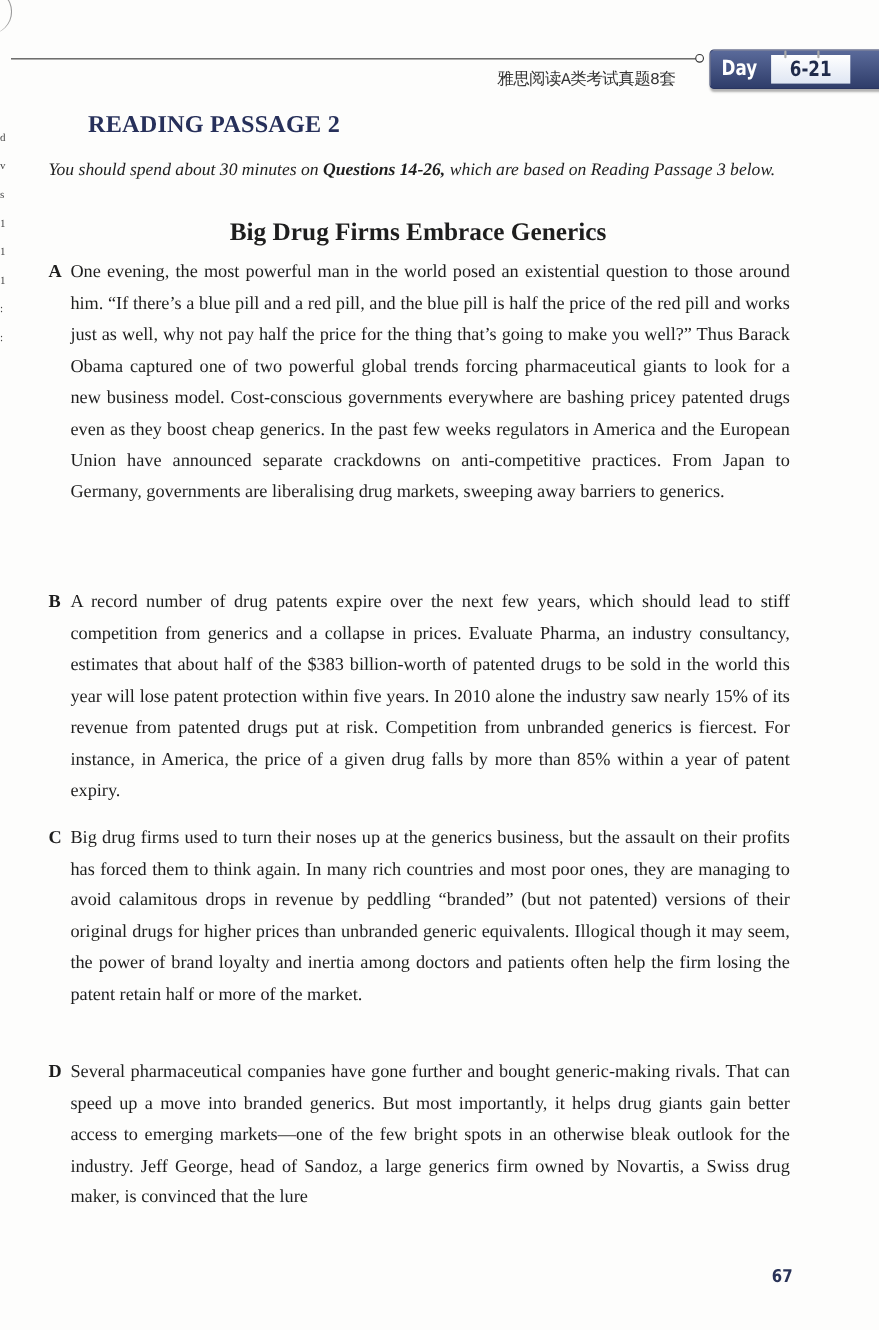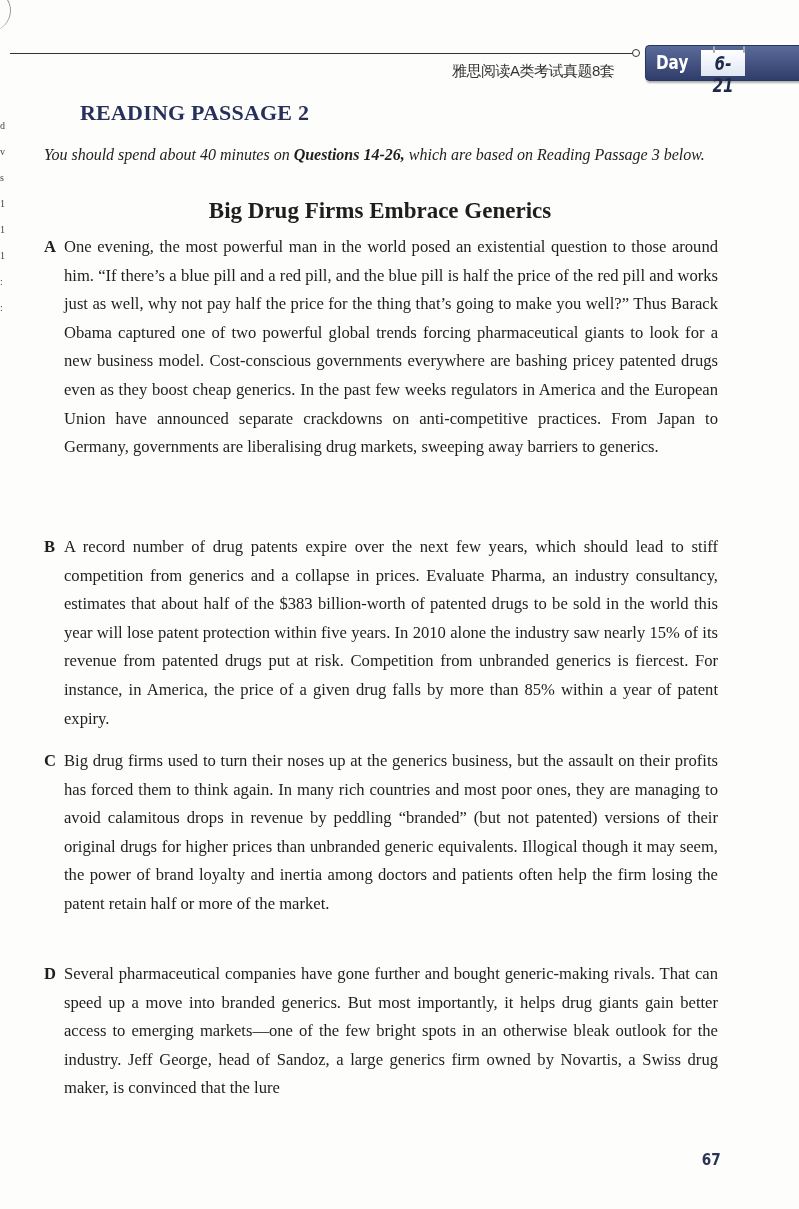--- a/index.html
+++ b/index.html
@@ -15,36 +15,35 @@
   .header-line {
     position: absolute; left: 10px; top: 53px; width: 626px; height: 0;
     border-top: 1px solid #333;
   }
   .header-dot {
     position: absolute; left: 632px; top: 49px; width: 6px; height: 6px;
     border: 1px solid #333; border-radius: 50%; background: #fff;
   }
   .header-subtitle {
     position: absolute; left: 452px; top: 62px; font-size: 15px; color: #333;
-    font-family: Liberation Sans, sans-serif; letter-spacing: -0.5px;
+    font-family: Liberation Mono, monospace; letter-spacing: -0.5px;
   }
   .day-badge {
     position: absolute; left: 645px; top: 45px; width: 116px; height: 34px;
     background: linear-gradient(#5a6a9a, #2f3d6a); border-radius: 4px;
     border: 1px solid #2a3560; box-shadow: 1px 2px 2px rgba(0,0,0,0.3); padding-left: 48px;
   }
   .day-label {
     position: absolute; left: 10px; top: 5px; font-size: 19px; font-weight: bold;
     color: #fff; font-family: "DejaVu Sans", sans-serif; transform: scaleX(0.8);
     transform-origin: left;
   }
   .day-date-box {
-    position: absolute; left: 55px; top: 4px; width: 44px; height: 26px;
+    position: absolute; left: 55px; top: 4px; width: 72px; height: 26px;
     background: linear-gradient(#ffffff, #dfe6f3);
-    font-style: italic;
   }
   .day-date {
     position: absolute; left: 0; right: 0; top: 2px; text-align: center;
     font-size: 19px; font-weight: bold; color: #1f2a4a;
     font-family: "DejaVu Sans", sans-serif; transform: scaleX(0.8);
   }
   .ring { position: absolute; top: -4px; width: 2px; height: 7px; background: #aaa; border-radius: 1px; }
   .margin-marks {
     position: absolute; left: 0; top: 120px; width: 10px; font-size: 10px; color: #444;
   }
@@ -103,21 +102,21 @@
   <span>s</span>
   <span>1</span>
   <span>1</span>
   <span>1</span>
   <span>:</span>
   <span>:</span>
 </div>
 
 <div class="passage-heading">READING PASSAGE 2</div>
 
-<div class="instructions"><span>You should spend about 40 minutes on </span><b>Questions 14-26,</b><span> which are based on Reading Passage 3 below.</span></div>
+<div class="instructions"><span>You should spend about 30 minutes on </span><b>Questions 14-26,</b><span> which are based on Reading Passage 3 below.</span></div>
 
 <div class="article-title">Big Drug Firms Embrace Generics</div>
 
 <div class="para" id="pA">
   <span class="para-letter">A</span>
   <span>One evening, the most powerful man in the world posed an existential question to those around him. “If there’s a blue pill and a red pill, and the blue pill is half the price of the red pill and works just as well, why not pay half the price for the thing that’s going to make you well?” Thus Barack Obama captured one of two powerful global trends forcing pharmaceutical giants to look for a new business model. Cost-conscious governments everywhere are bashing pricey patented drugs even as they boost cheap generics. In the past few weeks regulators in America and the European Union have announced separate crackdowns on anti-competitive practices. From Japan to Germany, governments are liberalising drug markets, sweeping away barriers to generics.</span>
 </div>
 
 <div class="para" id="pB">
   <span class="para-letter">B</span>

